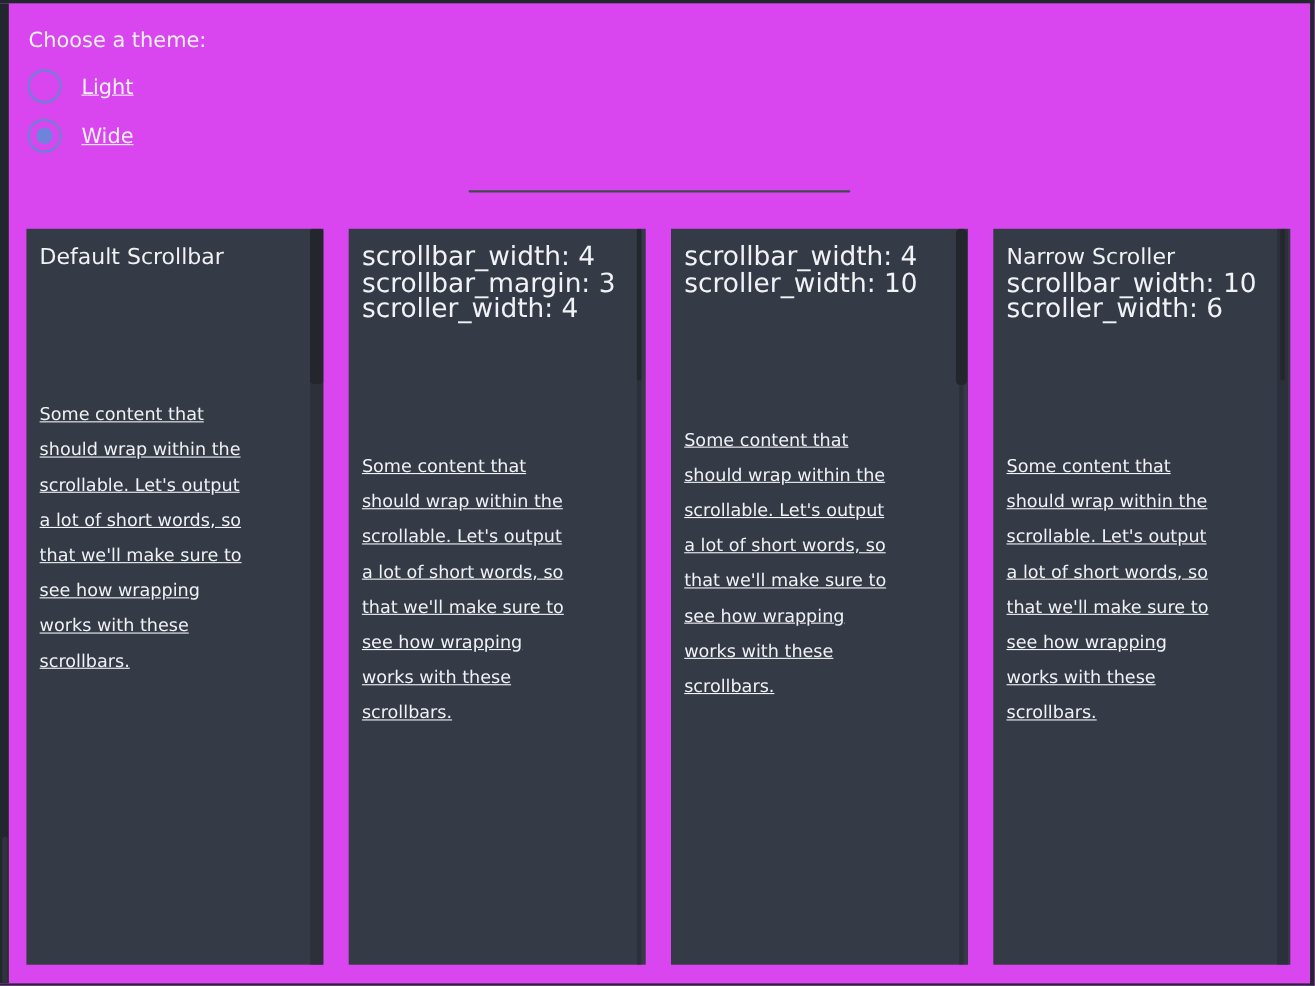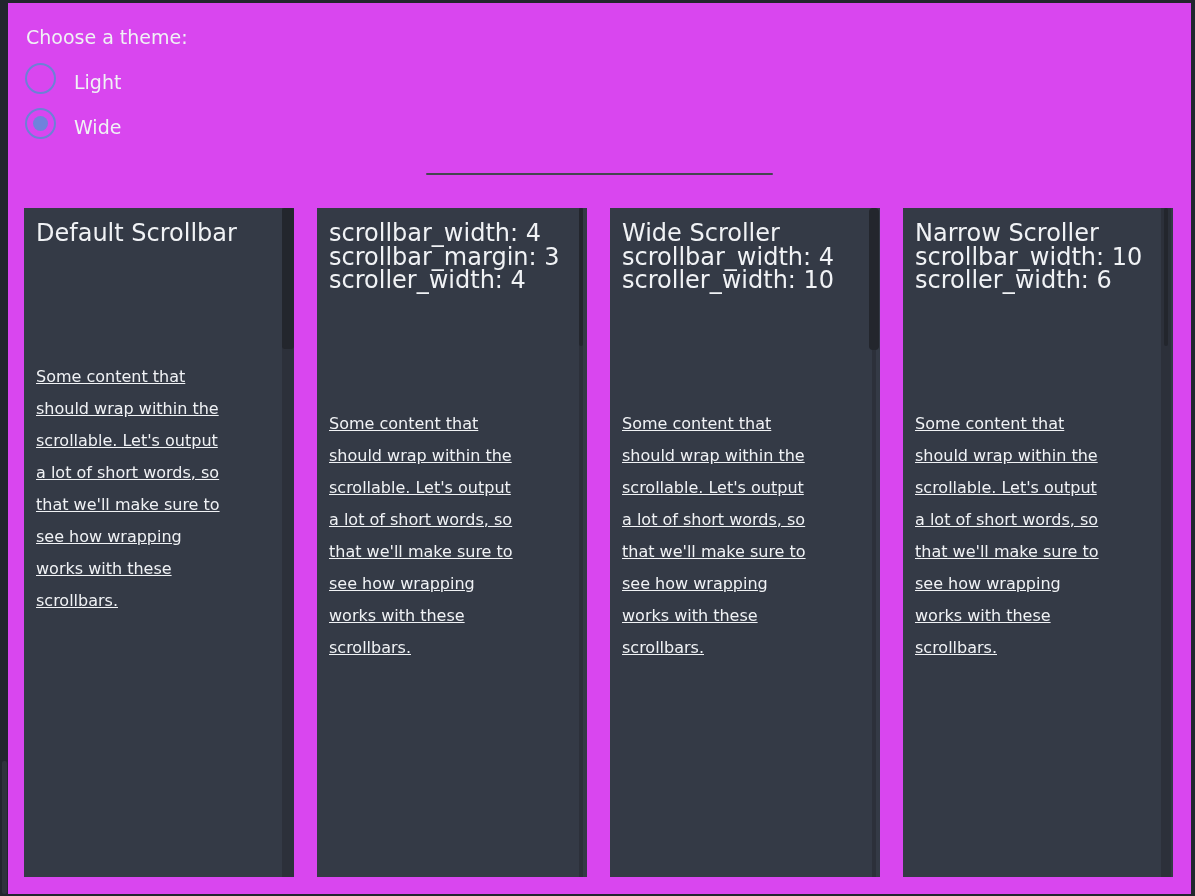--- a/index.html
+++ b/index.html
@@ -28,22 +28,23 @@
     background: #2f333c; border-radius: 2px;
   }
 
   
   .theme-label {
     position: absolute; left: 26px; top: 22px;
     font-size: 19px; line-height: 24px; color: #f0f2f5;
   }
   .radio-row {
     position: absolute; left: 25px; height: 31px;
-    display: flex; align-items: flex-end; gap: 18px;
+    display: flex; align-items: center; gap: 18px;
     cursor: default;
+    text-decoration: underline;
   }
   .radio-row.light { top: 60px; }
   .radio-row.dark  { top: 105px; }
   .radio-circle {
     width: 31px; height: 31px; border-radius: 50%;
     border: 2px solid #6d80d6;
     display: flex; align-items: center; justify-content: center;
     flex: 0 0 auto;
   }
   .radio-dot { width: 15px; height: 15px; border-radius: 50%; background: transparent; }
@@ -60,21 +61,21 @@
     position: absolute; left: 24px; top: 205px;
     display: flex; gap: 23px;
   }
   .panel {
     position: relative;
     width: 270px; height: 669px;
     background: #343a46;
     overflow: hidden;
   }
   .panel-inner { padding: 14px 20px 0 12px; }
-  .panel-title  { font-size: 24px; line-height: 23.5px; white-space: pre-line; }
+  .panel-title  { font-size: 20px; line-height: 23.5px; white-space: pre-line; }
   .panel-params { font-size: 24px; line-height: 23.5px; white-space: pre-line; }
   .panel-spacer { height: 115px; }
   .panel-content {
     font-size: 16px; line-height: 32px; white-space: pre-line;
     width: 238px;
     text-decoration: underline;
   }
 
   .sb-track { position: absolute; top: 0; bottom: 0; background: #2c303a; }
   .sb-thumb { position: absolute; top: 0; background: #23262d; }
@@ -153,21 +154,20 @@
 see how wrapping
 works with these
 scrollbars.</div>
       </div>
       <div class="sb-track"></div>
       <div class="sb-thumb"></div>
     </div>
 
     <div class="panel p3">
       <div class="panel-inner">
-        <div class="panel-title">Wide Scroller</div>
         <div class="panel-params">scrollbar_width: 4
 scroller_width: 10</div>
         <div class="panel-spacer"></div>
         <div class="panel-content">Some content that
 should wrap within the
 scrollable. Let's output
 a lot of short words, so
 that we'll make sure to
 see how wrapping
 works with these

